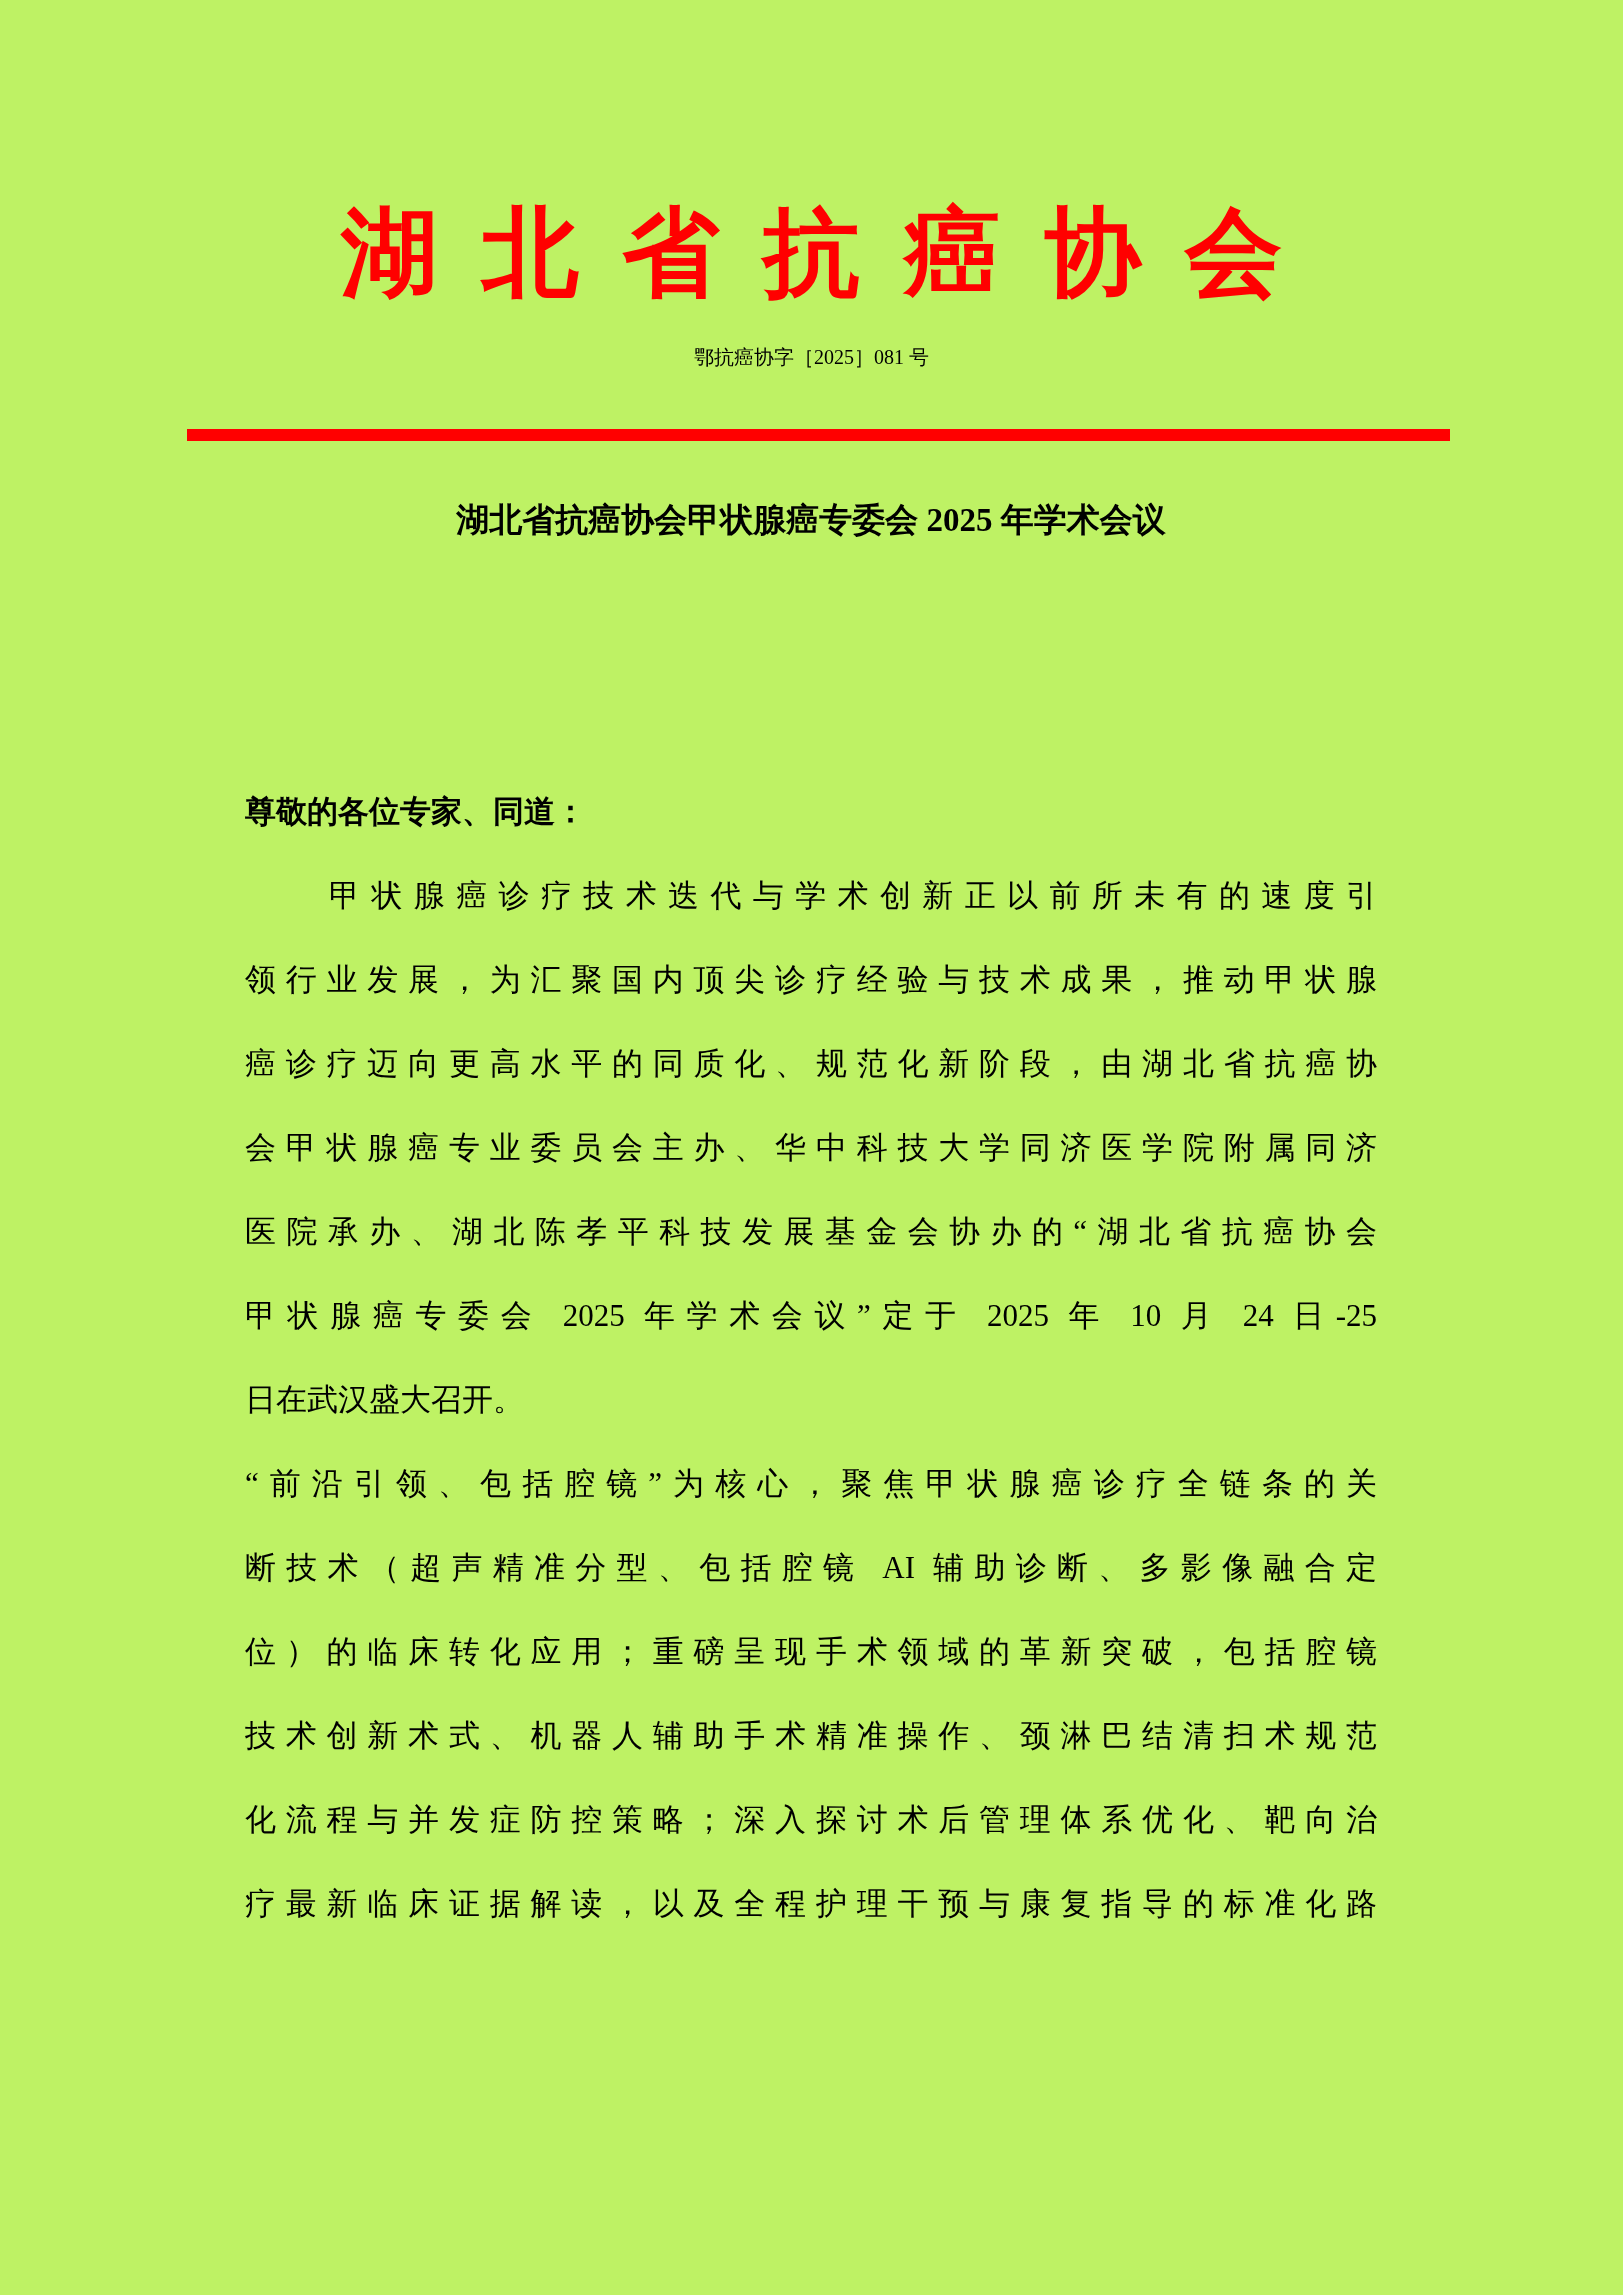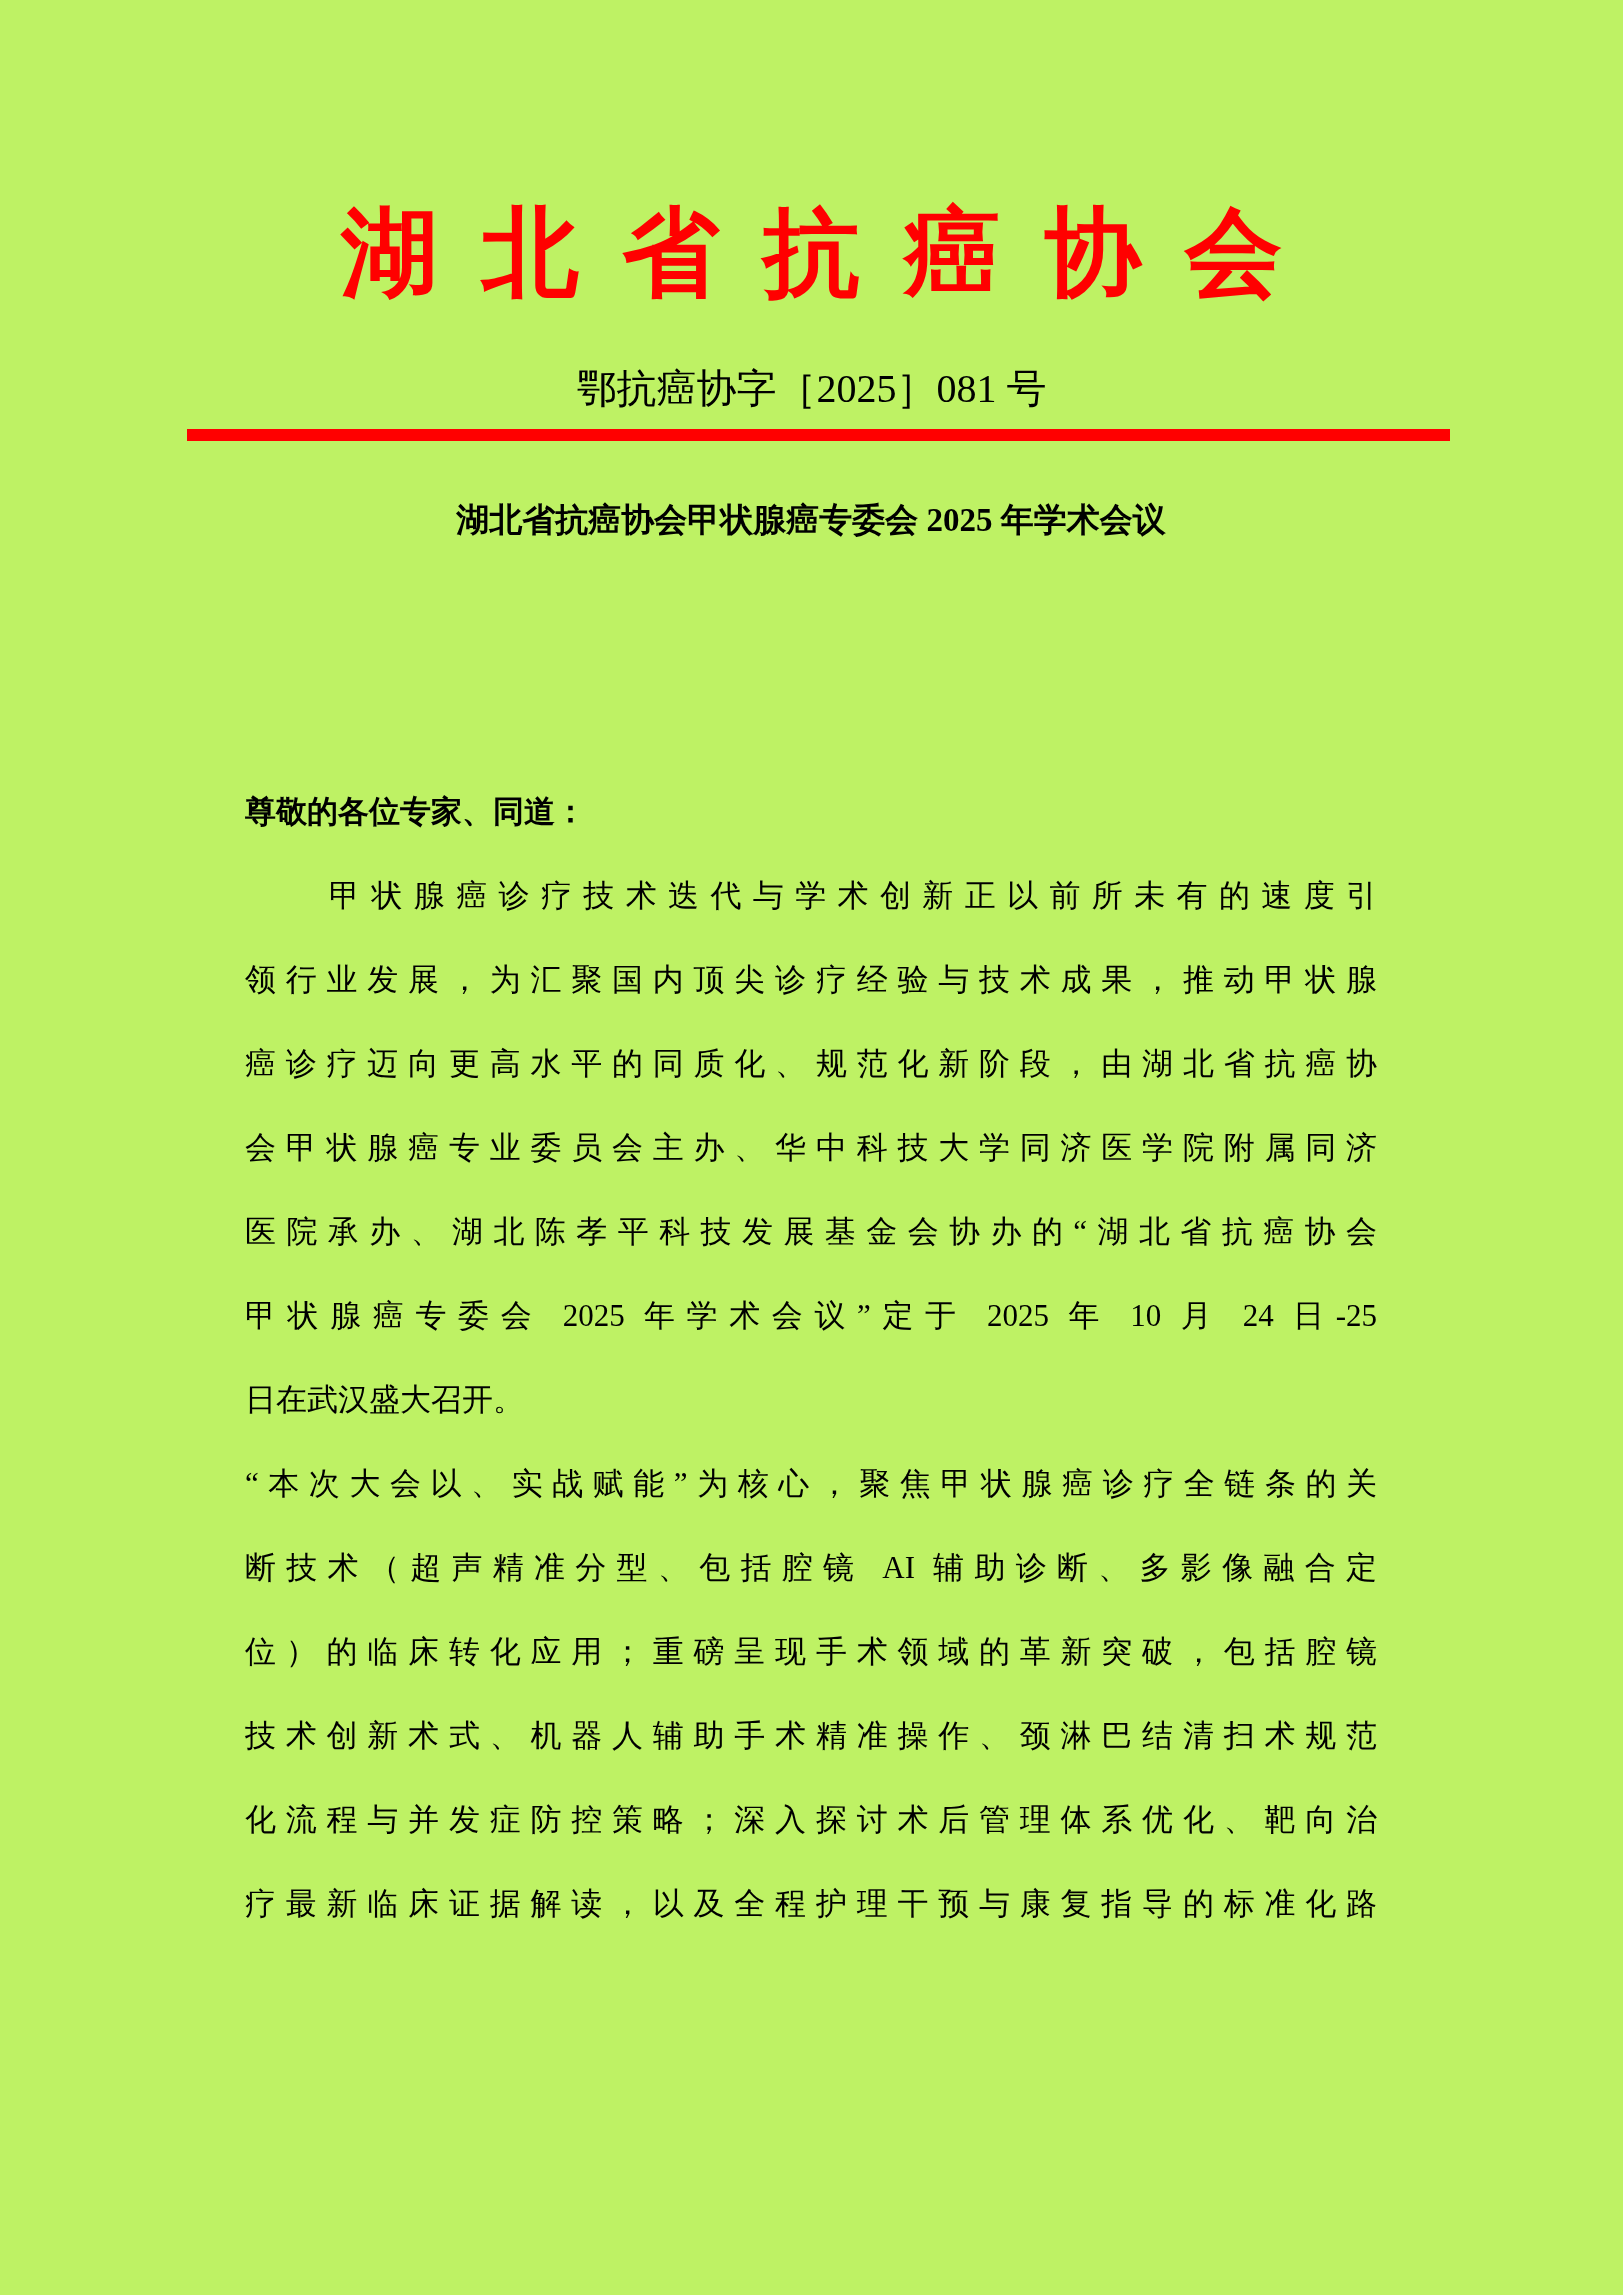--- a/index.html
+++ b/index.html
@@ -25,25 +25,25 @@
     font-size: 97px;
     font-weight: bold;
     color: #FF0000;
     letter-spacing: 0.45em;
     text-indent: 0.45em;
     line-height: 1.2;
     white-space: nowrap;
   }
   .doc-number {
     position: absolute;
-    top: 361px;
+    top: 343px;
     left: 0;
     width: 100%;
     text-align: center;
-    font-size: 40px;
+    font-size: 20px;
     line-height: 1.4;
     color: #000000;
   }
   .red-line {
     position: absolute;
     top: 429px;
     left: 187px;
     width: 1263px;
     height: 11.8px;
     background: #FF0000;
@@ -109,21 +109,21 @@
   <div class="content">
     <div class="greeting">尊敬的各位专家、同道：</div>
 
     <div class="body-line indent">甲状腺癌诊疗技术迭代与学术创新正以前所未有的速度引</div>
     <div class="body-line">领行业发展，为汇聚国内顶尖诊疗经验与技术成果，推动甲状腺</div>
     <div class="body-line">癌诊疗迈向更高水平的同质化、规范化新阶段，由湖北省抗癌协</div>
     <div class="body-line">会甲状腺癌专业委员会主办、华中科技大学同济医学院附属同济</div>
     <div class="body-line">医院承办、湖北陈孝平科技发展基金会协办的“湖北省抗癌协会</div>
     <div class="body-line">甲状腺癌专委会 2025 年学术会议”定于 2025 年 10 月 24 日-25</div>
     <div class="body-line nofill">日在武汉盛大召开。</div>
-    <div class="body-line">“本次大会以、实战赋能”为核心，聚焦甲状腺癌诊疗全链条的关</div>
+    <div class="body-line">“前沿引领、包括腔镜”为核心，聚焦甲状腺癌诊疗全链条的关</div>
     <div class="body-line">断技术（超声精准分型、包括腔镜 AI 辅助诊断、多影像融合定</div>
     <div class="body-line">位）的临床转化应用；重磅呈现手术领域的革新突破，包括腔镜</div>
     <div class="body-line">技术创新术式、机器人辅助手术精准操作、颈淋巴结清扫术规范</div>
     <div class="body-line">化流程与并发症防控策略；深入探讨术后管理体系优化、靶向治</div>
     <div class="body-line">疗最新临床证据解读，以及全程护理干预与康复指导的标准化路</div>
   </div>
 
 </div>
 
 

